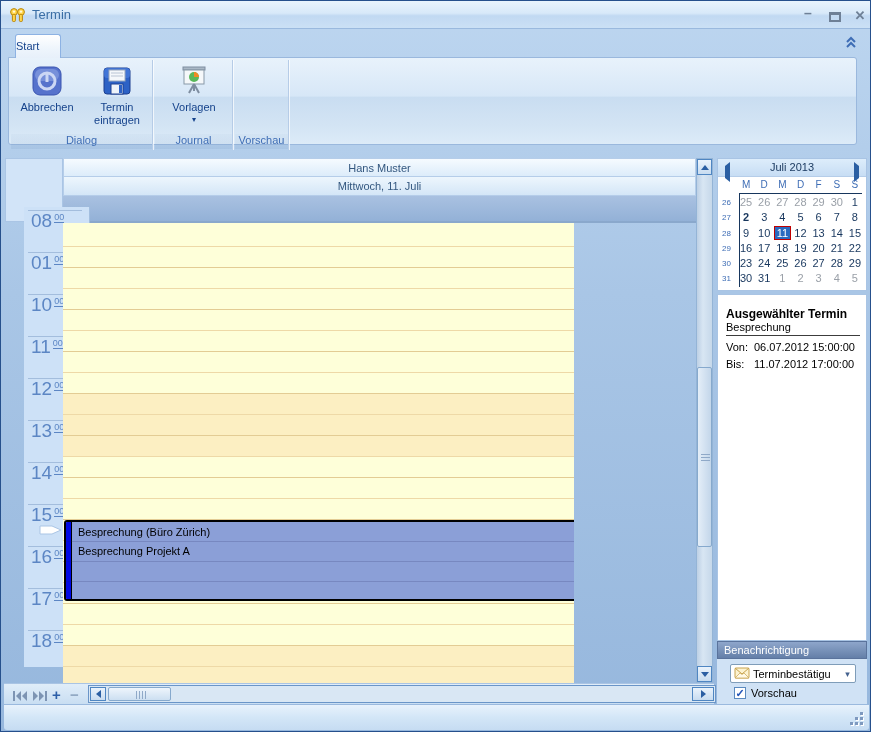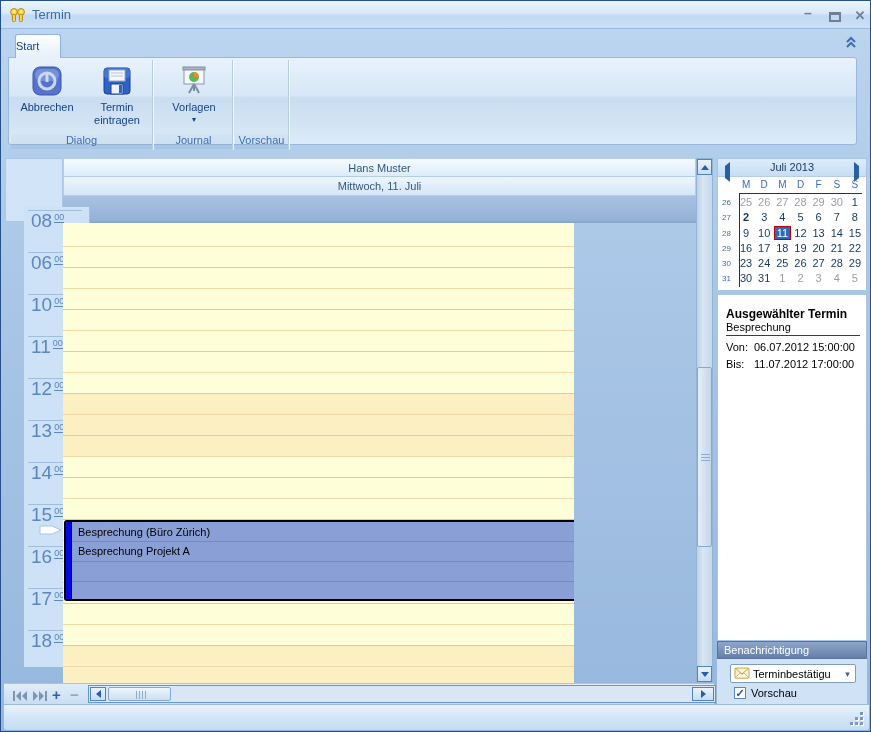--- a/index.html
+++ b/index.html
@@ -227,21 +227,21 @@
     </div>
   </div>
 
   <div class="corner-cell"></div>
   <div class="col-header1">Hans Muster</div>
   <div class="col-header2">Mittwoch, 11. Juli</div>
   <div class="allday"></div>
 
   <div class="gutter">
     <div class="hour" style="top:3px"><span class="hl">08</span><span class="hm">00</span></div>
-    <div class="hour" style="top:45px"><span class="hl">06</span><span class="hm">00</span></div>
+    <div class="hour" style="top:45px"><span class="hl">01</span><span class="hm">00</span></div>
     <div class="hour" style="top:87px"><span class="hl">10</span><span class="hm">00</span></div>
     <div class="hour" style="top:129px"><span class="hl">11</span><span class="hm">00</span></div>
     <div class="hour" style="top:171px"><span class="hl">12</span><span class="hm">00</span></div>
     <div class="hour" style="top:213px"><span class="hl">13</span><span class="hm">00</span></div>
     <div class="hour" style="top:255px"><span class="hl">14</span><span class="hm">00</span></div>
     <div class="hour" style="top:297px"><span class="hl">15</span><span class="hm">00</span></div>
     <div class="hour" style="top:339px"><span class="hl">16</span><span class="hm">00</span></div>
     <div class="hour" style="top:381px"><span class="hl">17</span><span class="hm">00</span></div>
     <div class="hour" style="top:423px"><span class="hl">18</span><span class="hm">00</span></div>
   </div>

